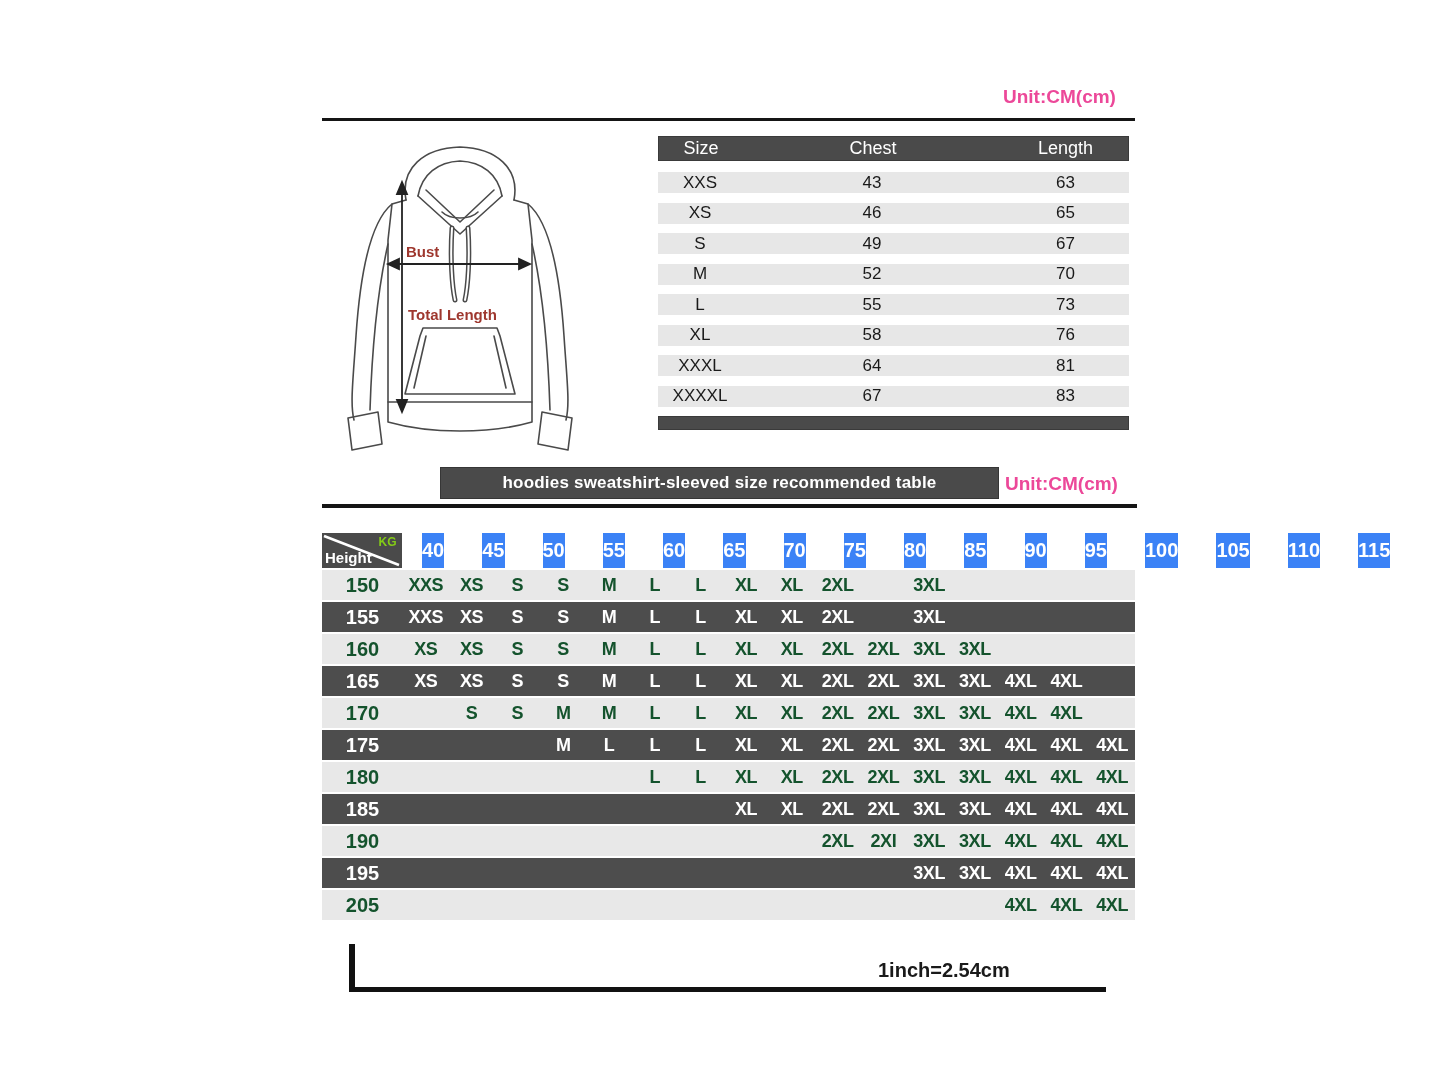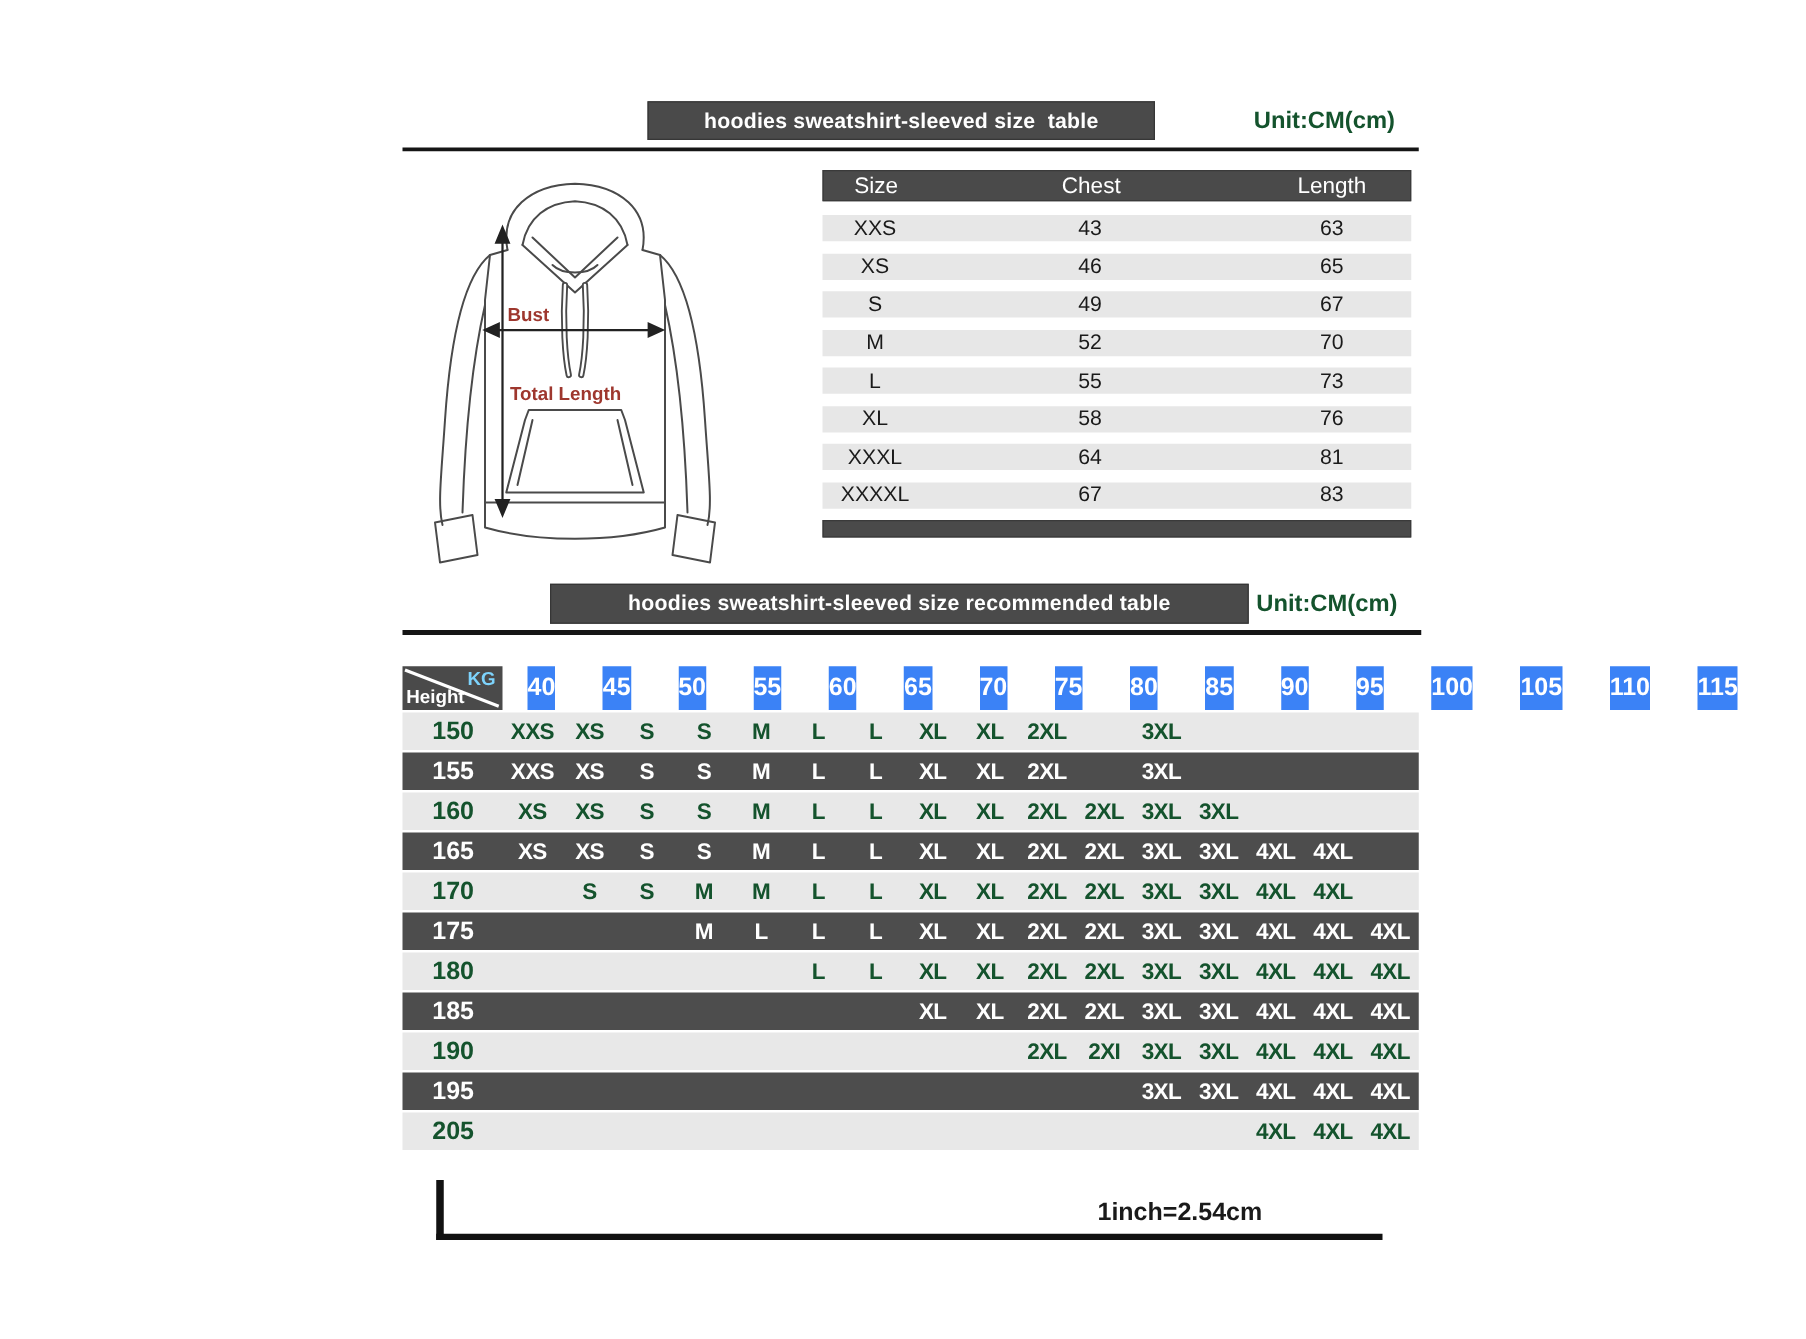--- a/index.html
+++ b/index.html
@@ -2,42 +2,42 @@
 <html><head>
 <meta charset="utf-8">
 <style>
   html,body{margin:0;padding:0;background:#fff;}
   #page{position:relative;width:1445px;height:1071px;background:#ffffff;overflow:hidden;
         font-family:"Liberation Sans","DejaVu Sans",sans-serif;color:#1a1a1a;}
 
   .titlebar{position:absolute;background:#4a4a4a;border:1px solid #363636;
             display:flex;align-items:center;justify-content:center;}
   .titlebar span{color:#fff;font-weight:bold;font-size:17px;white-space:pre;letter-spacing:0.2px;}
-  .unitlabel{position:absolute;font-weight:bold;font-size:19px;color:#14532d;}
+  .unitlabel{position:absolute;font-weight:bold;font-size:19px;color:#ec4899;}
   .rule{position:absolute;background:#151515;}
 
   
   #size-table{position:absolute;left:658px;top:136px;width:471px;}
   .st-grid{display:grid;grid-template-columns:84px 260px 1fr;}
   #st-header{background:#4a4a4a;height:23px;margin-bottom:11px;border:1px solid #3a3a3a;}
   #st-header .st-cell{color:#fff;font-size:18px;}
   .st-row{background:#e7e7e7;height:21px;margin-bottom:9.5px;}
   .st-cell{display:flex;align-items:center;justify-content:center;font-weight:normal;font-size:17px;}
   .st-grid .st-cell:nth-child(3){}
   #st-footer{height:12px;background:#4a4a4a;border:1px solid #3a3a3a;margin-top:0.5px;}
 
   
   #matrix{position:absolute;left:322px;top:533px;width:813px;}
   .mx-grid{display:grid;grid-template-columns:81px repeat(16,1fr);}
   #matrix-header{height:35px;}
   .mx-hbox{background:#3b82f6;margin:0 19px;display:flex;align-items:center;justify-content:center;
            color:#fff;font-weight:bold;font-size:20px;}
   .mx-corner{position:relative;background:#4a4a4a;margin:0 1.5px 0 0;}
   .mx-corner svg{position:absolute;left:0;top:0;}
-  .corner-kg{position:absolute;right:5px;top:2px;color:#7dd3fc;font-weight:bold;font-size:15px;}
+  .corner-kg{position:absolute;right:5px;top:2px;color:#84cc16;font-weight:bold;font-size:12px;}
   .corner-height{position:absolute;left:3px;bottom:2px;color:#fff;font-weight:bold;font-size:15px;}
   .mx-row{height:30px;margin-top:2px;}
   .mx-row.light{background:#e8e8e8;color:#14532d;}
   .mx-row.dark{background:#4d4d4d;color:#ffffff;}
   .mx-hcell{display:flex;align-items:center;justify-content:center;font-weight:bold;font-size:20px;}
   .mx-cell{display:flex;align-items:center;justify-content:center;font-weight:bold;font-size:18px;
            letter-spacing:-0.5px;}
 
   
   #footer-vbar{position:absolute;left:349px;top:944px;width:6px;height:48px;background:#111;}
@@ -46,23 +46,20 @@
   #footer-conv{position:absolute;left:878px;top:959px;font-weight:bold;font-size:20px;text-align:center;}
 
   
   #hoodie{position:absolute;left:330px;top:136px;}
 </style>
 </head>
 <body>
 
 <div id="page">
 
-  <div class="titlebar" style="left:518px;top:81px;width:404px;height:29px;">
-    <span>hoodies sweatshirt-sleeved size  table</span>
-  </div>
   <div class="unitlabel" style="left:1003px;top:86px;">Unit:CM(cm)</div>
   <div class="rule" style="left:322px;top:118px;width:813px;height:3px;"></div>
 
   <svg id="hoodie" width="315" height="322" viewBox="0 0 315 322">
     <g fill="none" stroke="#4a4a4a" stroke-width="1.6" stroke-linejoin="round" stroke-linecap="round">
 
       <path d="M76,64 C70,32 94,12 130,11 C166,12 190,32 184,64"></path>
       <path d="M88,60 C92,38 108,26 130,25 C152,26 168,38 172,60"></path>
       <path d="M88,60 L130,98 L172,60"></path>
       <path d="M96,54 L130,86 L164,54"></path>

